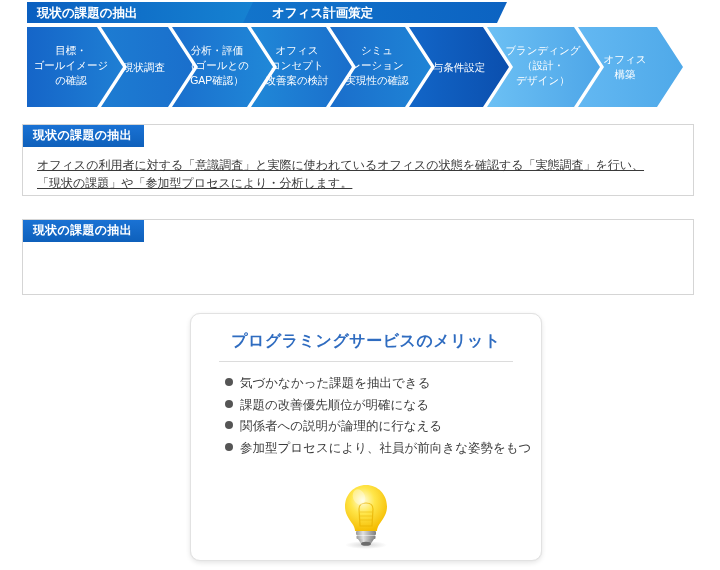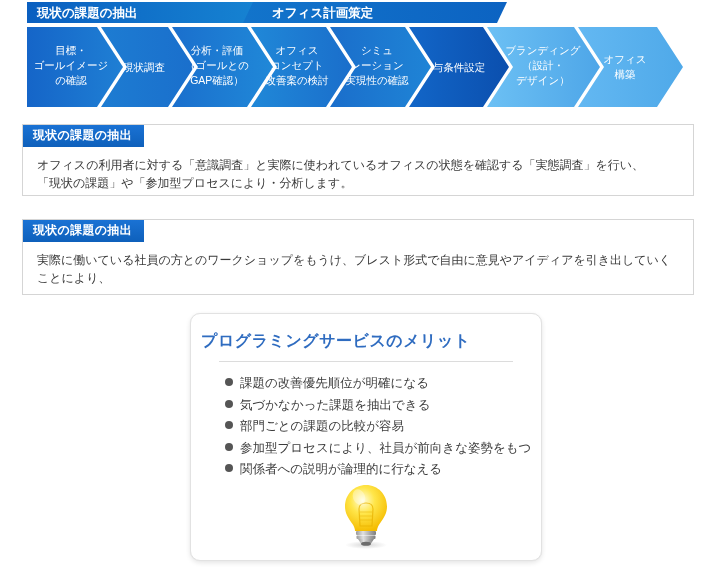--- a/index.html
+++ b/index.html
@@ -58,38 +58,39 @@
     font-weight: bold;
     padding: 3px 12px 4px 10px;
     letter-spacing: 0.3px;
     line-height: 15px;
   }
   .info-box-body {
     padding: 9px 14px 8px 14px;
     font-size: 12px;
     line-height: 18px;
     color: #3a3a3a;
+    text-decoration: underline;
   }
   .info-box-body p { margin: 0; }
 
   
   #merit-card {
     position: absolute;
     left: 190px;
     top: 313px;
     width: 352px;
     height: 248px;
     background: #ffffff;
     border: 1px solid #e2e2e2;
     border-radius: 10px;
     box-shadow: 0 2px 5px rgba(0,0,0,0.10), 0 0 1px rgba(0,0,0,0.06);
     box-sizing: border-box;
   }
   #merit-title {
-    text-align: left;
+    text-align: center;
     color: #2f6cc0;
     font-size: 16px;
     font-weight: bold;
     padding: 17px 10px 9px 10px;
     letter-spacing: 0.5px;
   }
   #merit-divider {
     height: 1px;
     background: #dcdcdc;
     margin: 0 28px 0 28px;
@@ -237,42 +238,38 @@
   <div class="info-box-header">現状の課題の抽出</div>
   <div class="info-box-body">
     <p>オフィスの利用者に対する「意識調査」と実際に使われているオフィスの状態を確認する「実態調査」を行い、</p>
     <p>「現状の課題」や「参加型プロセスにより・分析します。</p>
   </div>
 </div>
 
 <div class="info-box" id="info-box-2">
   <div class="info-box-header">現状の課題の抽出</div>
   <div class="info-box-body">
-    <p>実際に働いている社員の方とのワークショップをもうけ、ブレスト形式で自由に意見やアイディアを引き出していくことにより、</p>
   </div>
 </div>
 
 <div id="merit-card">
   <div id="merit-title">プログラミングサービスのメリット</div>
   <div id="merit-divider"></div>
   <ul id="merit-list">
     <li>
+      <span class="bullet-dot"></span><span>気づかなかった課題を抽出できる</span>
+    </li>
+    <li>
       <span class="bullet-dot"></span><span>課題の改善優先順位が明確になる</span>
     </li>
     <li>
-      <span class="bullet-dot"></span><span>気づかなかった課題を抽出できる</span>
-    </li>
-    <li>
-      <span class="bullet-dot"></span><span>部門ごとの課題の比較が容易</span>
+      <span class="bullet-dot"></span><span>関係者への説明が論理的に行なえる</span>
     </li>
     <li>
       <span class="bullet-dot"></span><span>参加型プロセスにより、社員が前向きな姿勢をもつ</span>
-    </li>
-    <li>
-      <span class="bullet-dot"></span><span>関係者への説明が論理的に行なえる</span>
     </li>
   </ul>
 
   <div id="bulb-wrap">
     <svg width="56" height="68" viewBox="0 0 56 68" xmlns="http://www.w3.org/2000/svg">
       <defs>
         <radialGradient id="bulbGlow" cx="42%" cy="34%" r="68%">
           <stop offset="0%" stop-color="#fffde0"></stop>
           <stop offset="42%" stop-color="#ffe64a"></stop>
           <stop offset="100%" stop-color="#f5bc00"></stop>

